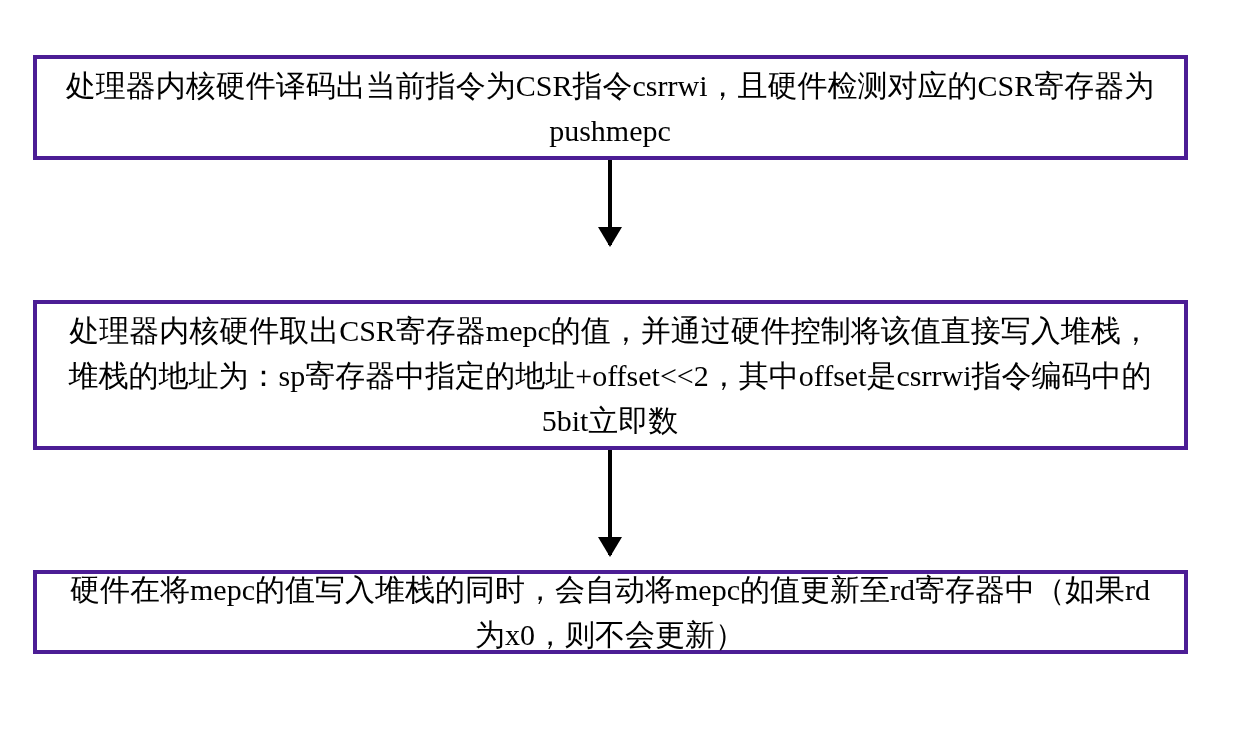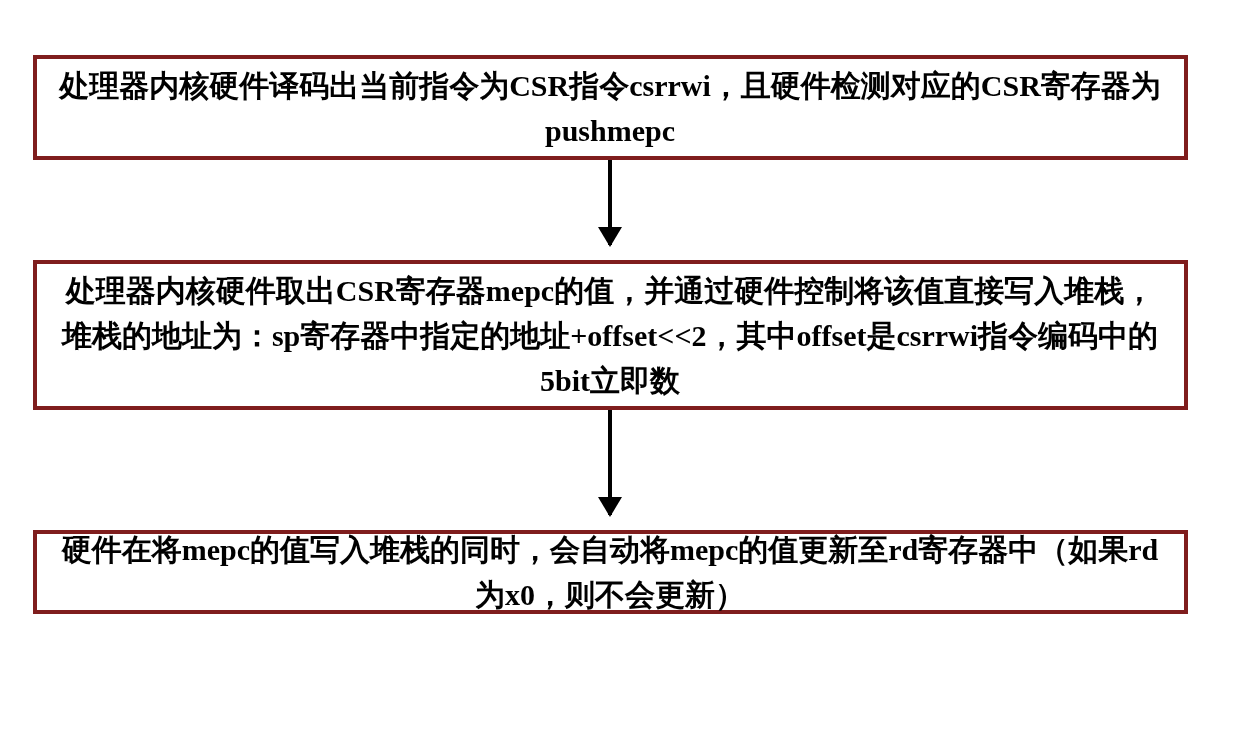--- a/index.html
+++ b/index.html
@@ -17,45 +17,45 @@
     }
     
     .flowchart-container {
       position: absolute;
       left: 30px;
       top: 55px;
       width: 1160px;
     }
     
     .flow-box {
-      border: 4px solid #7f1d1d;
+      border: 4px solid #4c1d95;
       background: #ffffff;
       padding: 12px 20px;
       text-align: center;
       font-size: 30px;
       line-height: 1.5;
       color: #000000;
       margin: 0 auto;
-      font-weight: bold;
     }
     
     .box-1 {
       width: 1155px;
       height: 105px;
       display: flex;
       align-items: center;
       justify-content: center;
     }
     
     .box-2 {
       width: 1155px;
       height: 150px;
       display: flex;
       align-items: center;
       justify-content: center;
+      margin-top: 40px;
     }
     
     .box-3 {
       width: 1155px;
       height: 84px;
       display: flex;
       align-items: center;
       justify-content: center;
     }
     

